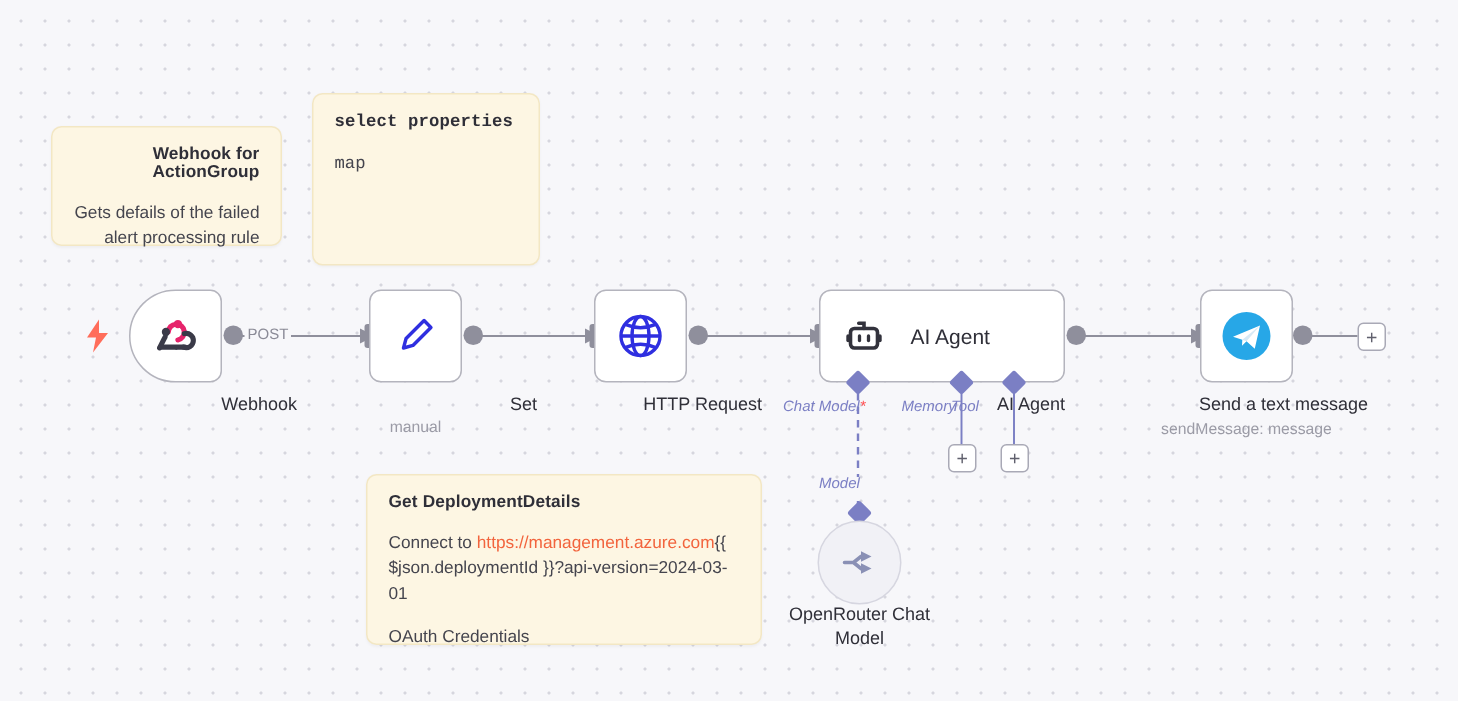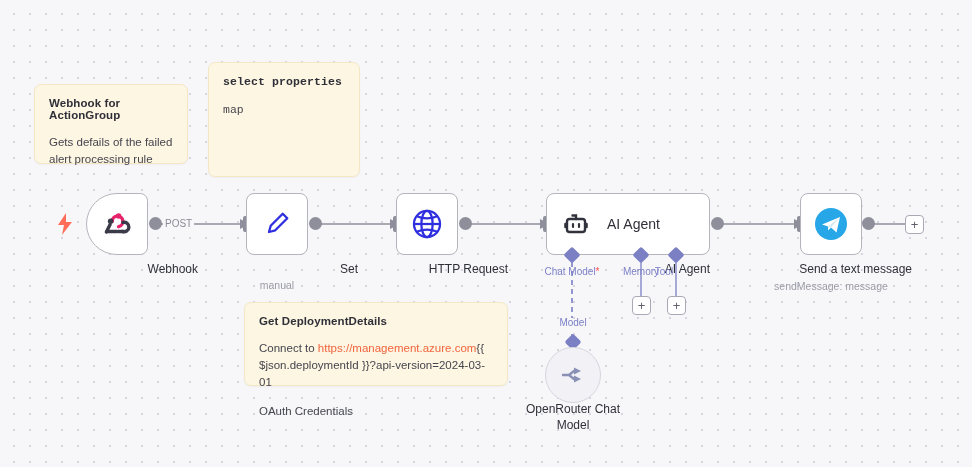--- a/index.html
+++ b/index.html
@@ -48,24 +48,24 @@
   .sticky ul {
     margin: 6px 0 0 17px;
   }
   .sticky li {
     font-size: 11.5px;
     line-height: 17.5px;
     color: #45454e;
   }
   .st-link { color: #f2643d; }
 
-  #note-webhook   { left: 34px;  top: 84px;  width: 154px; height: 80px; }
+  #note-webhook   { left: 34px;  top: 84px;  width: 154px; height: 80px; text-align: right; }
   #note-select    { left: 208px; top: 62px;  width: 152px; height: 115px; font-family: Liberation Mono, monospace; }
   #note-ai        { left: 483px; top: 84px;  width: 268px; height: 93px; }
-  #note-deploy    { left: 244px; top: 302px; width: 264px; height: 84px; }
+  #note-deploy    { left: 244px; top: 316px; width: 264px; height: 114px; }
   #note-feedback  { left: 762px; top: 311px; width: 172px; height: 89px; }
 
   
   #wires { position: absolute; left: 0; top: 0; width: 972px; height: 467px; }
 
   
   .node {
     position: absolute;
     background: #ffffff;
     border: 1px solid #b4b4bd;
@@ -140,21 +140,22 @@
     background: #f7f7fa;
     padding: 0 2px;
     white-space: nowrap;
     text-align: center;
   }
   .sub-label {
     position: absolute;
     font-size: 10px;
     color: #7b7fc4;
     white-space: nowrap;
-    text-align: center;
+    text-align: left;
+    font-style: italic;
   }
   .req-star { color: #ff4d4f; }
 
   .plus-btn {
     position: absolute;
     width: 19px; height: 19px;
     background: #ffffff;
     border: 1px solid #a9a9b6;
     border-radius: 4px;
     display: flex; align-items: center; justify-content: center;

